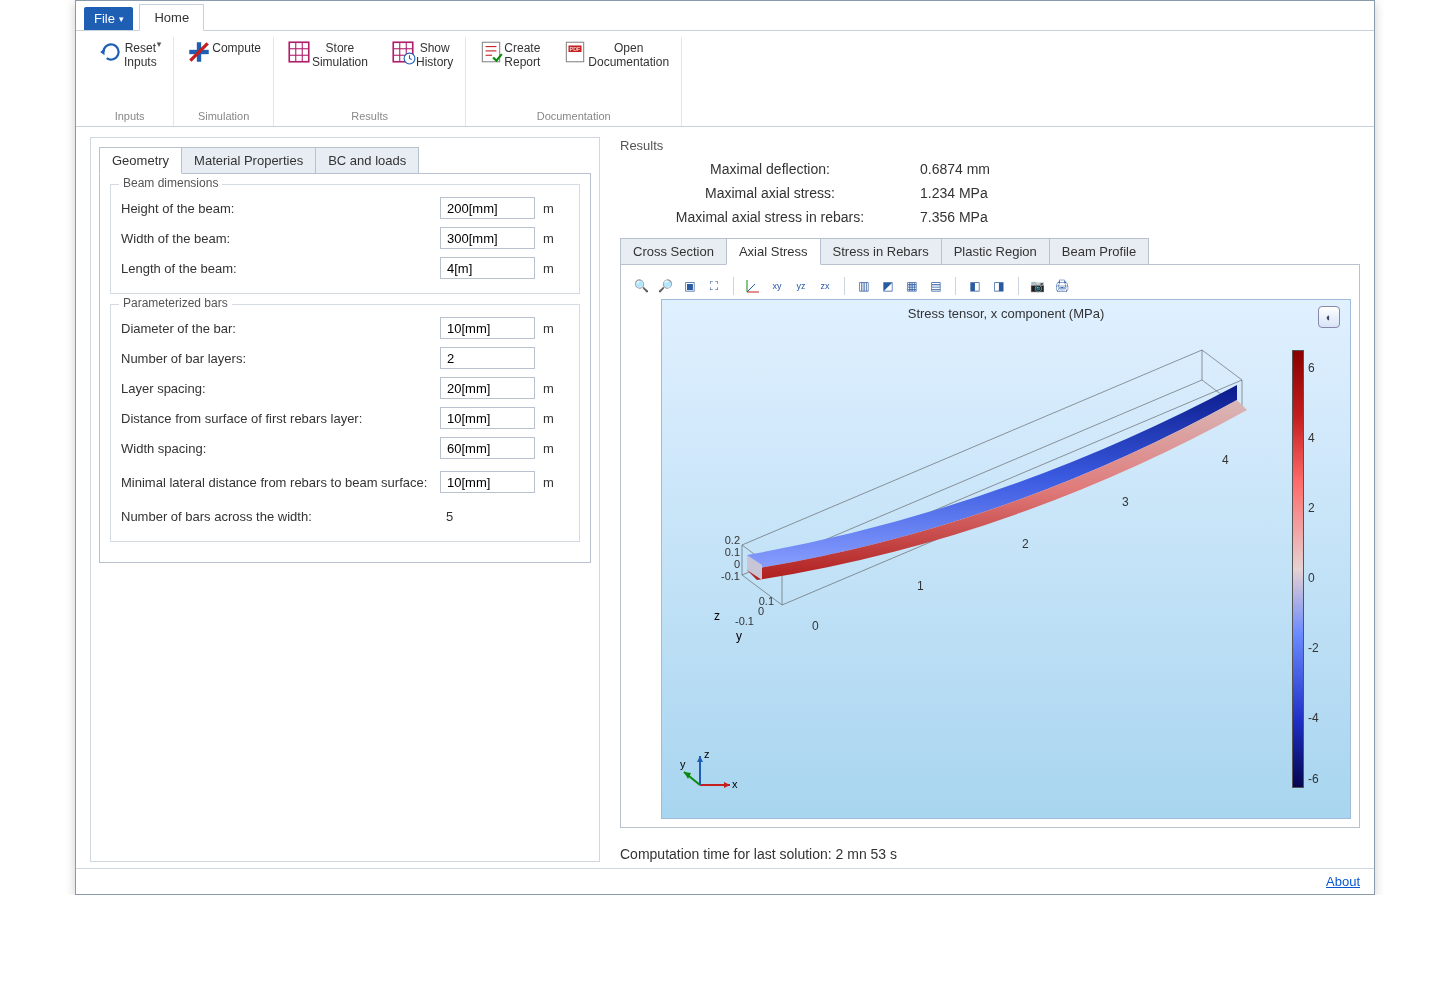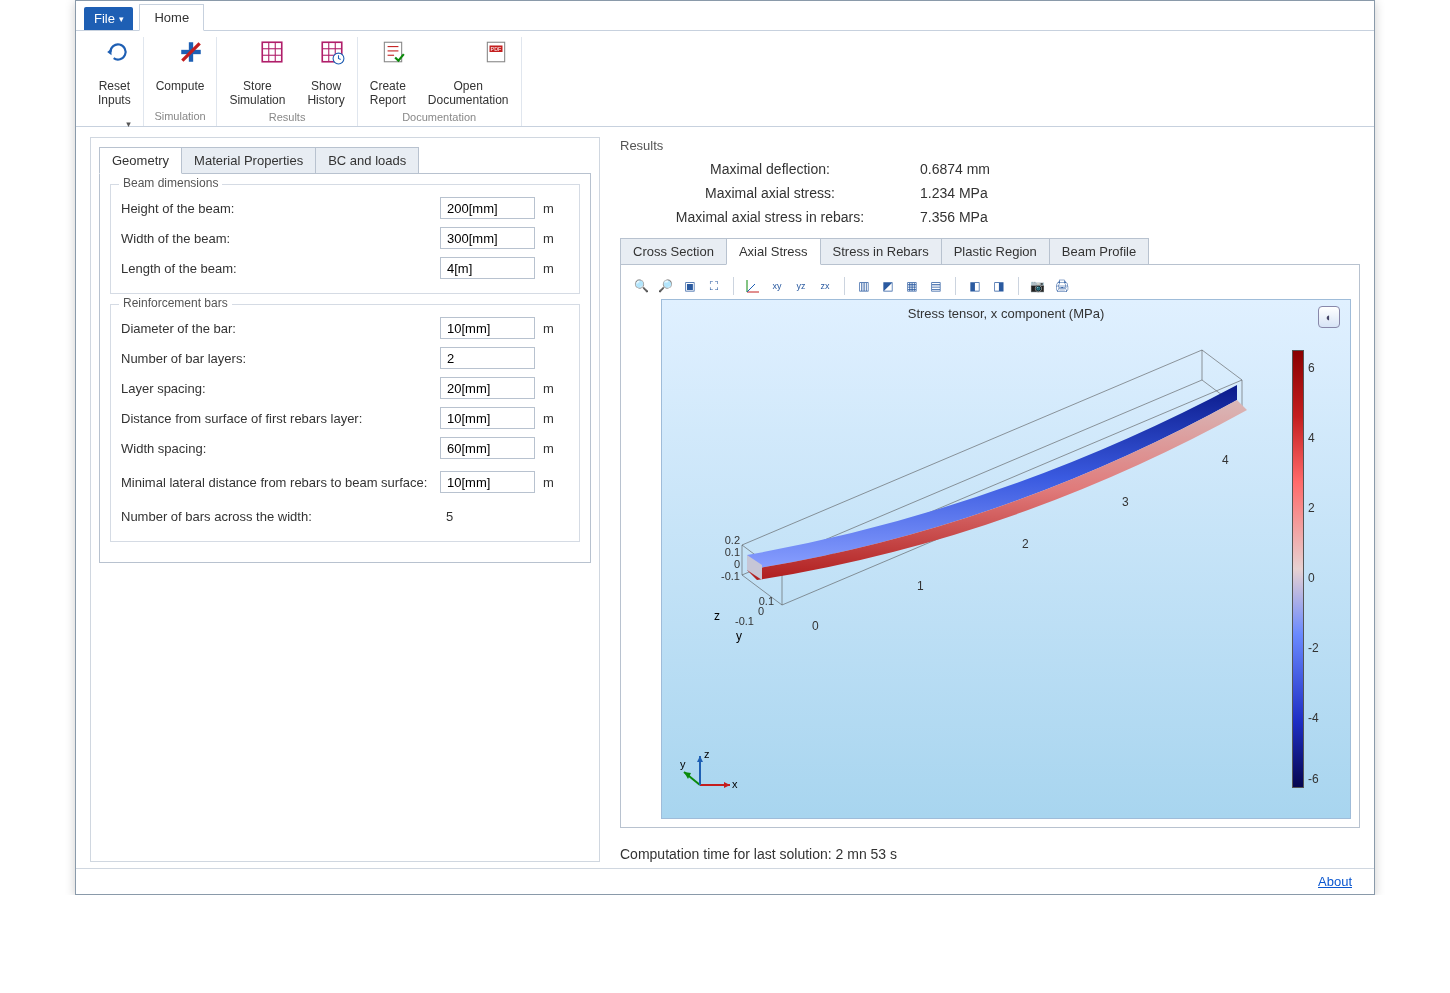--- a/index.html
+++ b/index.html
@@ -10,21 +10,21 @@
 .titlebar .title { position: absolute; left: 0; right: 0; text-align: center; font-size: 12px; color: #333; }
 .titlebar .wincontrols { position: absolute; right: 4px; top: 2px; display: flex; gap: 0; }
 .titlebar .wbtn { width: 30px; height: 20px; border: 1px solid #aab6c7; background: #f3f6fa; display: flex; align-items: center; justify-content: center; font-size: 11px; cursor: pointer; }
 .menubar { height: 30px; display: flex; align-items: flex-end; padding-left: 8px; border-bottom: 1px solid #c7d1de; }
 .file-btn { background: #1e5fb4; color: #fff; padding: 4px 10px; font-size: 13px; border-radius: 2px 2px 0 0; cursor: pointer; display: flex; align-items: center; gap: 4px; }
 .file-btn::after { content: "▾"; font-size: 9px; }
 .tab-home { margin-left: 6px; padding: 5px 14px; border: 1px solid #c7d1de; border-bottom: 1px solid #fff; background: #fff; cursor: pointer; position: relative; top: 1px; }
 .ribbon { height: 96px; border-bottom: 1px solid #c7d1de; display: flex; padding: 6px 10px 0 10px; background: #fff; }
 .ribbon-group { display: flex; flex-direction: column; align-items: center; border-right: 1px solid #e0e6ee; padding: 0 8px; }
 .ribbon-row { display: flex; gap: 14px; flex: 1; align-items: flex-start; }
-.ribbon-item { display: flex; flex-direction: column; align-items: flex-end; cursor: pointer; padding: 2px 4px; gap: 12px; }
+.ribbon-item { display: flex; align-items: flex-start; cursor: pointer; padding: 2px 4px; }
 .ribbon-item .lbl { font-size: 12px; text-align: center; line-height: 14px; margin-top: 2px; }
 .ribbon-group .group-label { font-size: 11px; color: #888; margin: 2px 0 4px; }
 .content { flex: 1; display: flex; padding: 10px 14px 6px 14px; gap: 20px; background: #fff; overflow: hidden; }
 .left-panel { width: 510px; border: 1px solid #d0d7e0; padding: 8px; display: flex; flex-direction: column; }
 .tabs { display: flex; }
 .tab { padding: 5px 12px; border: 1px solid #b8c2cf; background: #e8edf3; cursor: pointer; font-size: 13px; position: relative; top: 1px; margin-right: -1px; }
 .tab.active { background: #fff; border-bottom: 1px solid #fff; z-index: 2; }
 .tabbody { border: 1px solid #b8c2cf; padding: 10px; flex-shrink: 0; }
 .fieldset { border: 1px solid #d5dbe4; margin-bottom: 10px; padding: 8px 10px 10px; position: relative; }
 .fieldset .legend { position: absolute; top: -9px; left: 8px; background: #fff; padding: 0 4px; font-size: 12px; color: #555; }
@@ -43,21 +43,21 @@
 .results-row .rlabel { width: 300px; text-align: center; }
 .results-row .rval { }
 .right-tabs { display: flex; }
 .right-tabbody { flex: 1; border: 1px solid #b8c2cf; padding: 8px; display: flex; flex-direction: column; min-height: 0; }
 .plot-toolbar { height: 26px; display: flex; align-items: center; gap: 6px; padding: 0 4px; }
 .plot-toolbar .tbtn { width: 18px; height: 18px; display: flex; align-items: center; justify-content: center; font-size: 12px; color: #2a5aa0; cursor: pointer; }
 .plot-toolbar .sep { width: 1px; height: 18px; background: #ccd4df; margin: 0 4px; }
 .plot-area { flex: 1; border: 1px solid #9fbcd9; background: linear-gradient(#e0f0ff, #a8d5ef); position: relative; min-height: 400px; margin-left: 32px; }
 .plot-title { position: absolute; top: 6px; width: 100%; text-align: center; font-size: 13px; color: #333; }
 .comp-time { margin-top: 18px; font-size: 14px; }
-.footer { height: 26px; border-top: 1px solid #d0d7e0; display: flex; justify-content: flex-end; align-items: center; padding-right: 22px; }
+.footer { height: 26px; border-top: 1px solid #d0d7e0; display: flex; justify-content: flex-end; align-items: center; padding-right: 14px; }
 .footer a { color: #0b57d0; text-decoration: underline; cursor: pointer; font-size: 13px; }
 svg { display: block; }
 .ribbon-icon { width: 26px; height: 26px; }
 .colorbar { position: absolute; right: 14px; top: 50px; bottom: 30px; width: 44px; }
 .colorbar .bar { position: absolute; left: 0; top: 0; bottom: 0; width: 12px; border: 1px solid #555; background: linear-gradient(to bottom, #8a0000 0%, #c41e1e 15%, #ff6a6a 30%, #e7d1d1 50%, #6a8aff 65%, #1e2ec4 85%, #060650 100%); }
 .colorbar .tick { position: absolute; left: 16px; font-size: 12px; transform: translateY(-50%); }
 .triad { position: absolute; left: 18px; bottom: 18px; }
 .logo3d { position: absolute; right: 10px; top: 6px; width: 22px; height: 22px; border: 1px solid #88a; border-radius: 4px; background: linear-gradient(#fff,#d7e4f6); display: flex; align-items: center; justify-content: center; font-size: 11px; color: #446; }
 </style>
 </head>
@@ -178,21 +178,21 @@
             <div class="unit">m</div>
           </div>
           <div class="form-row">
             <div class="flabel">Length of the beam:</div>
             <input value="4[m]" style="">
             <div class="unit">m</div>
           </div>
         </div>
 
         <div class="fieldset">
-          <div class="legend">Reinforcement bars</div>
+          <div class="legend">Parameterized bars</div>
           <div class="form-row">
             <div class="flabel">Diameter of the bar:</div>
             <input value="10[mm]" style="">
             <div class="unit">m</div>
           </div>
           <div class="form-row">
             <div class="flabel">Number of bar layers:</div>
             <input value="2" style="">
             <div class="unit"></div>
           </div>

